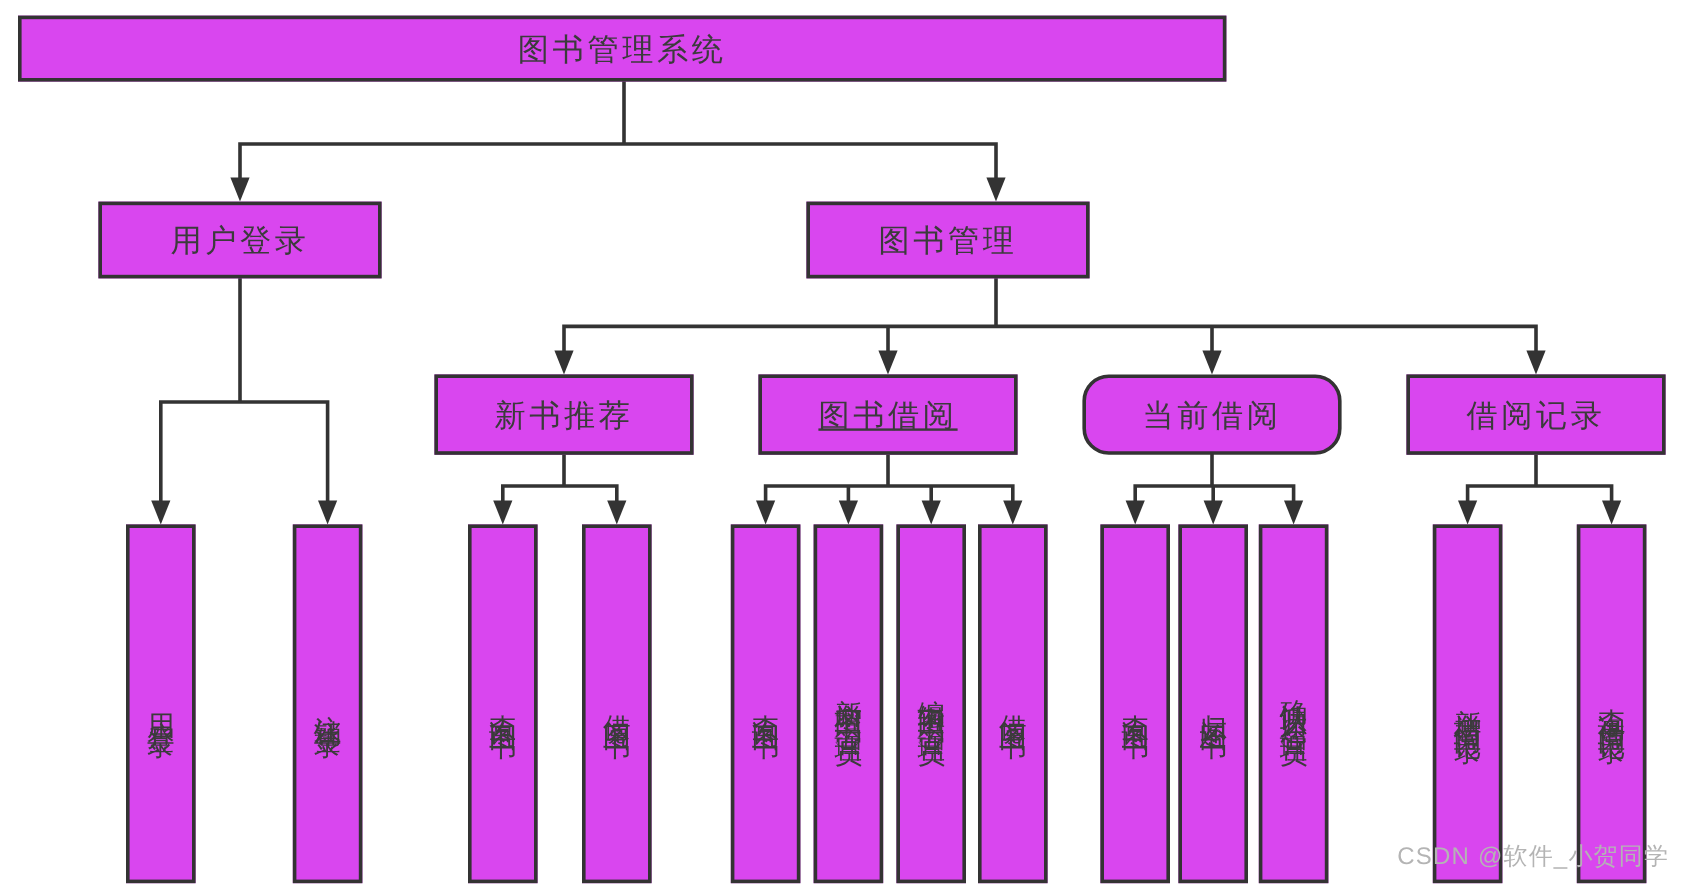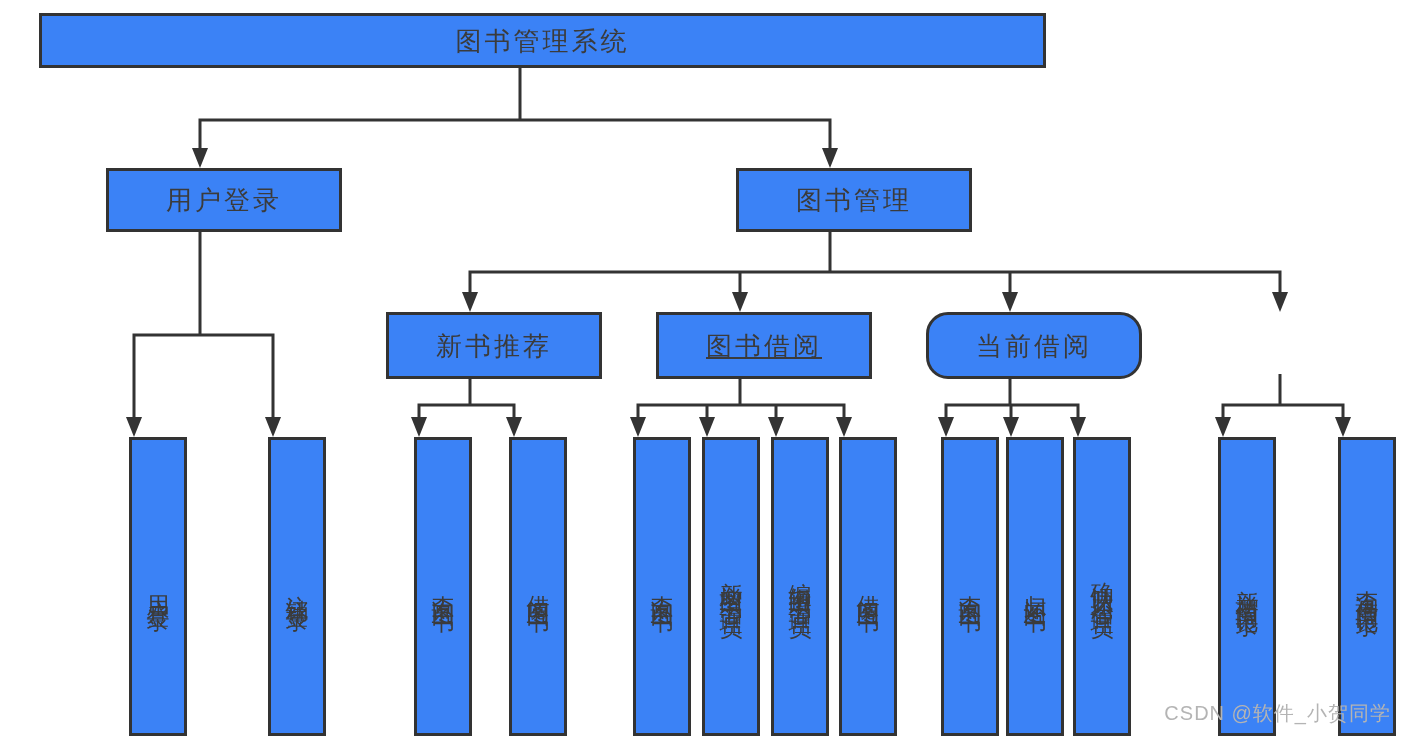--- a/index.html
+++ b/index.html
@@ -20,26 +20,25 @@
     left: 0;
     top: 0;
     width: 1405px;
     height: 747px;
     pointer-events: none;
   }
   .node {
     position: absolute;
     box-sizing: border-box;
     border: 3px solid #333333;
-    background: #3b82f6;
+    background: #d946ef;
     display: flex;
     align-items: center;
     justify-content: center;
     color: #3b3b3b;
-    margin-left: 24px;
   }
   .hnode span {
     font-size: 26px;
     letter-spacing: 3px;
     white-space: nowrap;
     line-height: 1;
   }
   .root-node   { left: 15px;  top: 13px;  width: 1007px; height: 55px; }
   .l2-node     { top: 168px;  height: 64px; width: 236px; }
   .l3-node     { top: 312px;  height: 67px; width: 216px; }
@@ -114,32 +113,35 @@
     </g>
   </svg>
 
   <div class="node hnode root-node">
     <span>图书管理系统</span>
   </div>
 
   <div class="node hnode l2-node" style="left:82px;">
     <span>用户登录</span>
   </div>
-  <div class="node hnode l2-node" style="left:712px;">
+  <div class="node hnode l2-node" style="left:672px;">
     <span>图书管理</span>
   </div>
 
   <div class="node hnode l3-node" style="left:362px;">
     <span>新书推荐</span>
   </div>
   <div class="node hnode l3-node" style="left:632px;text-decoration:underline;">
     <span>图书借阅</span>
   </div>
   <div class="node hnode l3-node" style="left:902px;border-radius:22px;">
     <span>当前借阅</span>
+  </div>
+  <div class="node hnode l3-node" style="left:1172px;">
+    <span>借阅记录</span>
   </div>
 
   <div class="node leaf" style="left:105px;">
     <span>用户登录</span>
   </div>
   <div class="node leaf" style="left:244px;">
     <span>注销登录</span>
   </div>
 
   <div class="node leaf" style="left:390px;">

